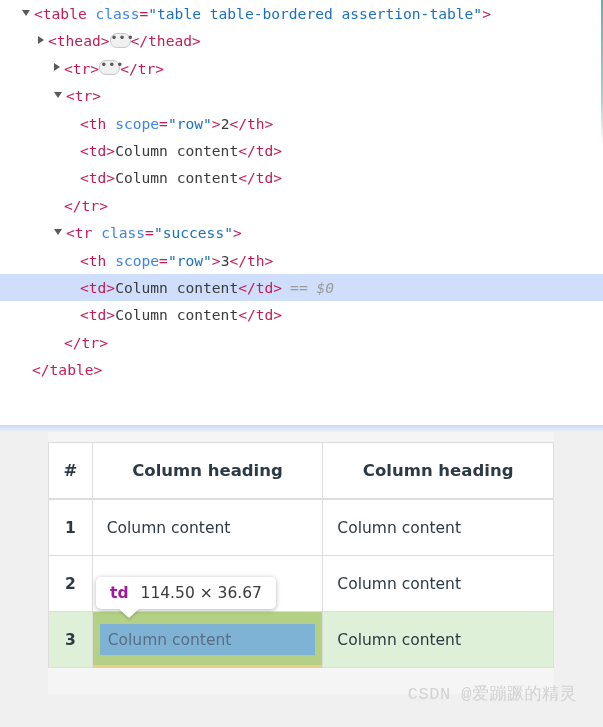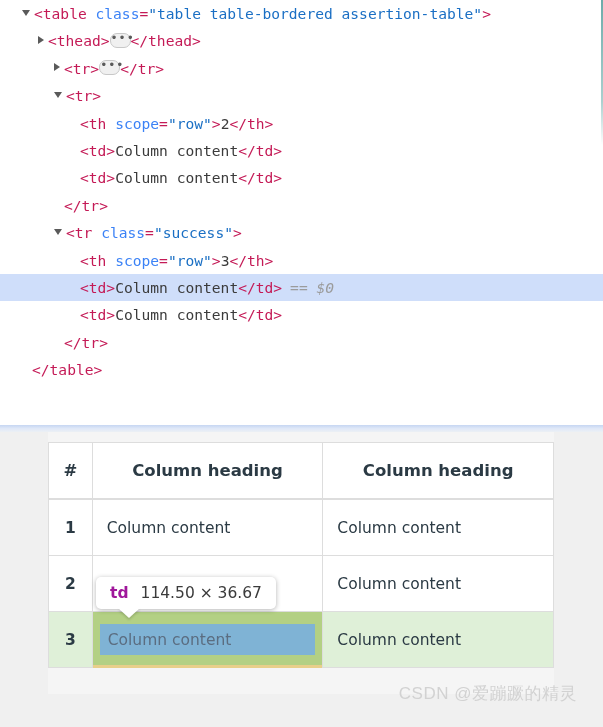--- a/index.html
+++ b/index.html
@@ -231,21 +231,21 @@
     border-right: 11px solid transparent;
     border-top: 10px solid #ffffff;
     filter: drop-shadow(0 2px 1px rgba(0,0,0,.15));
   }
 
   
   #watermark {
     position: absolute;
     right: 26px;
     bottom: 22px;
-    font-family: Liberation Sans, sans-serif;
+    font-family: Liberation Mono, monospace;
     font-size: 17px;
     color: #d2d2d2;
     letter-spacing: .5px;
     z-index: 40;
   }
 </style>
 </head>
 <body>
 
 <div id="dom-panel">

